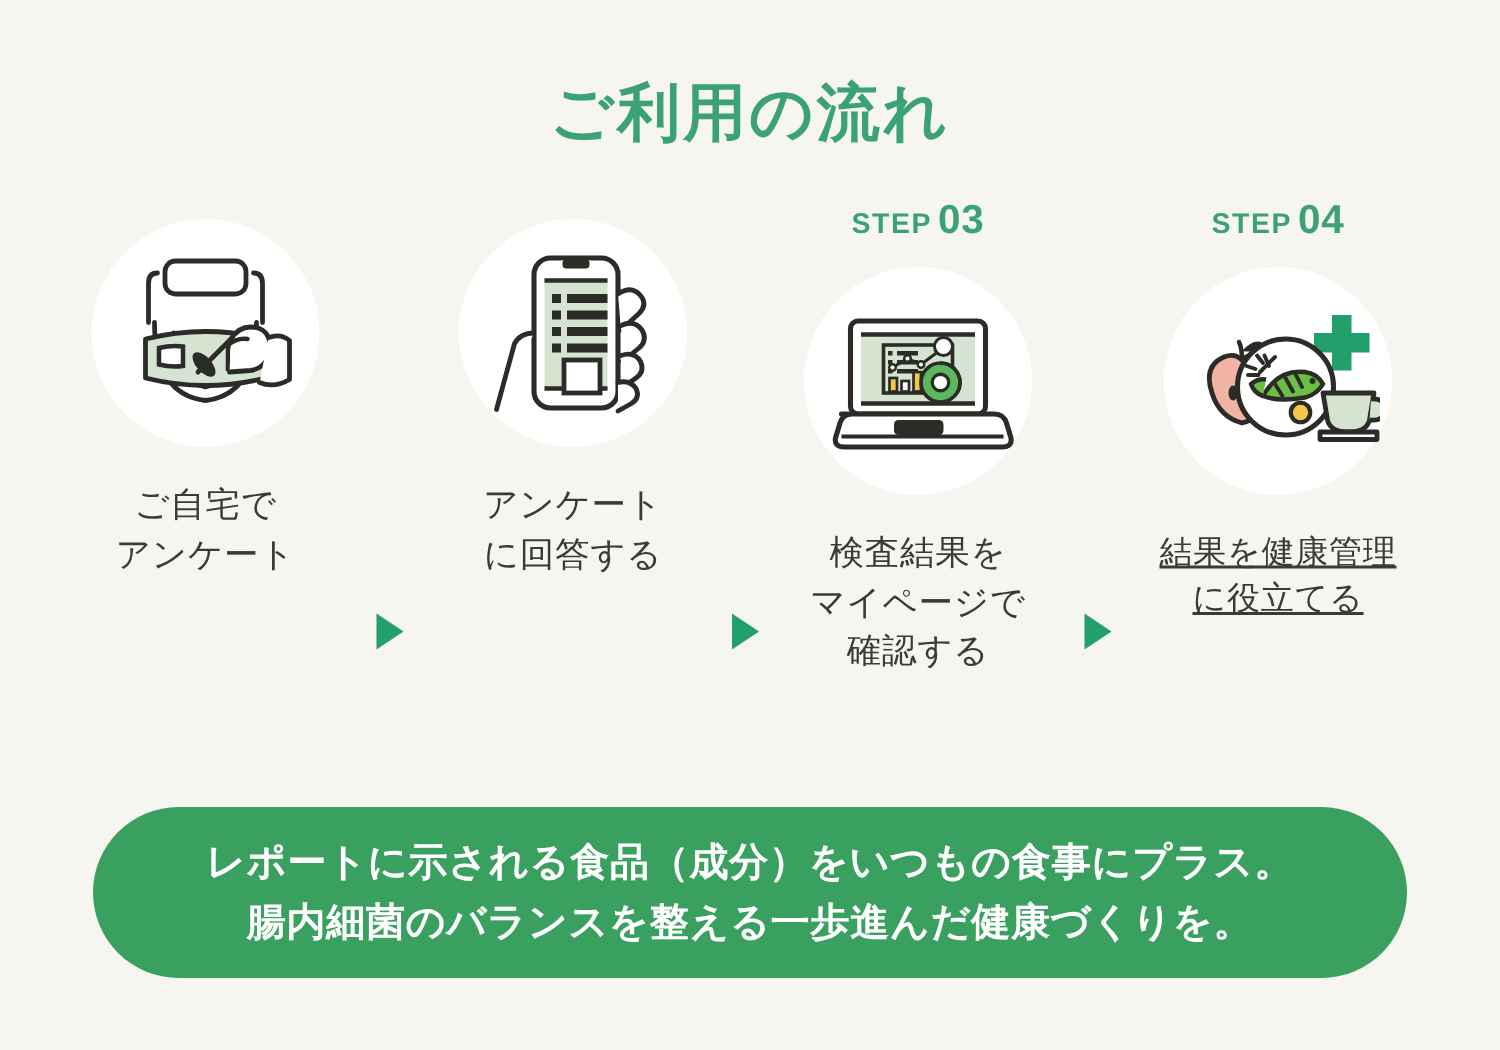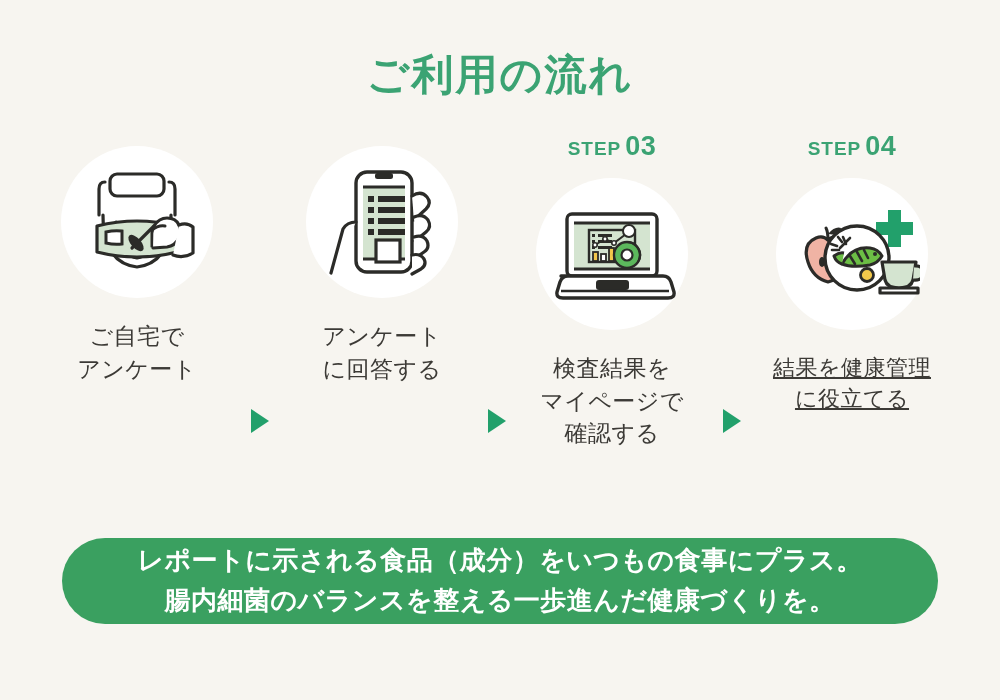--- a/index.html
+++ b/index.html
@@ -105,21 +105,21 @@
   .arrow-2 { left: 487px; }
   .arrow-3 { left: 722px; }
   .arrow svg { display: block; }
 
   
   .banner {
     position: absolute;
     left: 62px;
     top: 538px;
     width: 876px;
-    height: 86px;
+    height: 114px;
     background: #3aa060;
     border-radius: 57px;
     display: flex;
     align-items: center;
     justify-content: center;
   }
   .banner-text {
     color: #ffffff;
     font-size: 26px;
     font-weight: bold;

